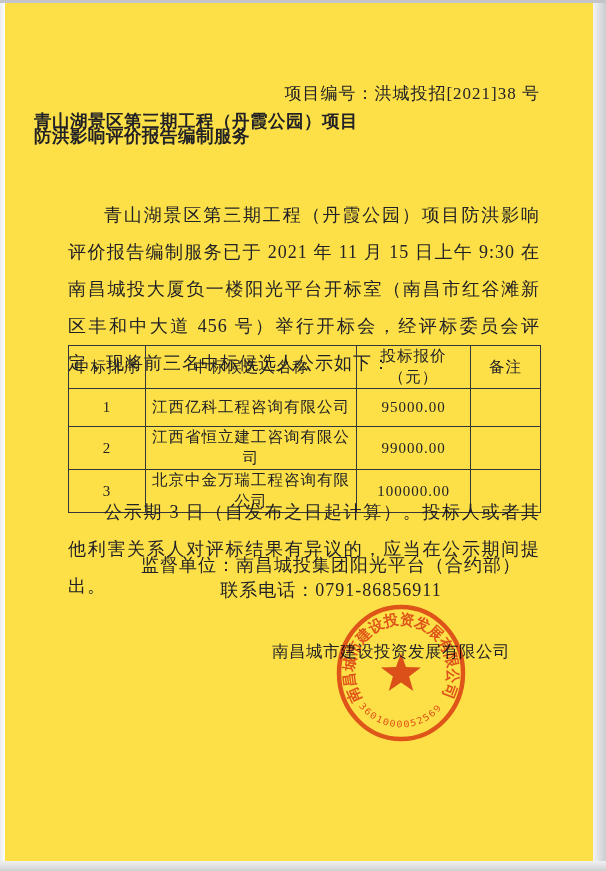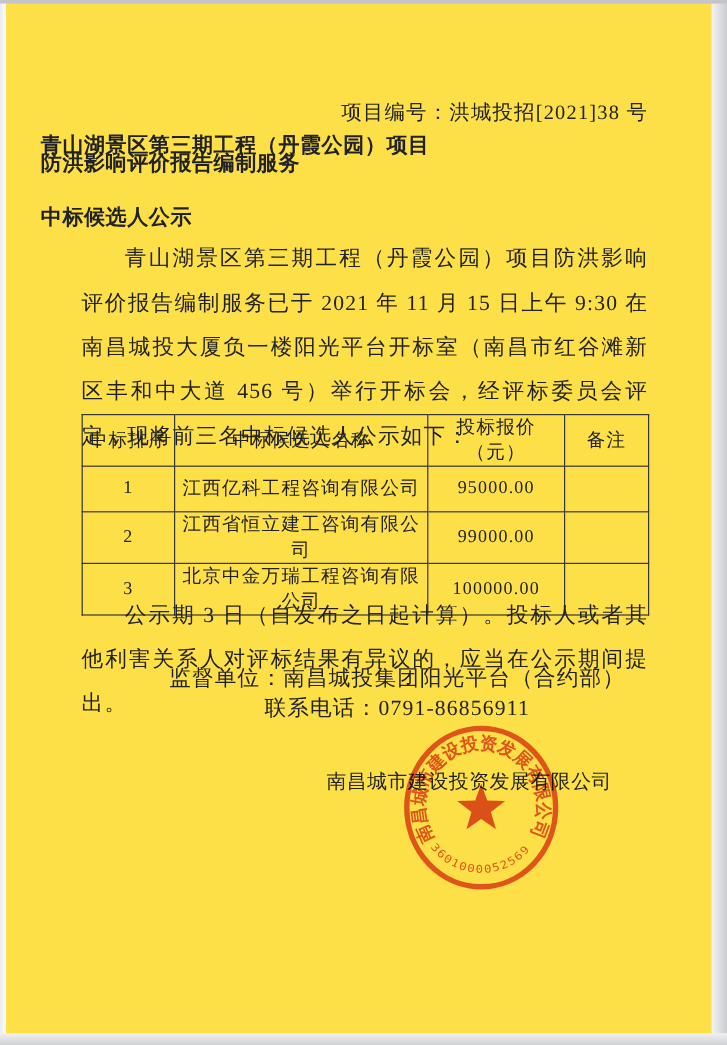--- a/index.html
+++ b/index.html
@@ -107,21 +107,20 @@
 
   <div class="edge-left"></div>
   <div class="edge-right"></div>
   <div class="edge-bottom"></div>
   <div class="edge-top"></div>
 
   <div class="abs project-number">项目编号：洪城投招[2021]38 号</div>
 
   <div class="abs title-line title-1">青山湖景区第三期工程（丹霞公园）项目</div>
   <div class="abs title-line title-2">防洪影响评价报告编制服务</div>
-  <div class="abs title-line title-3">中标候选人公示</div>
 
   <div class="abs body-par par-intro">青山湖景区第三期工程（丹霞公园）项目防洪影响评价报告编制服务已于 2021 年 11 月 15 日上午 9:30 在南昌城投大厦负一楼阳光平台开标室（南昌市红谷滩新区丰和中大道 456 号）举行开标会，经评标委员会评定，现将前三名中标候选人公示如下：</div>
 
   <table class="abs bid-table">
     <colgroup>
       <col class="col-rank">
         <col class="col-name">
         <col class="col-price">
         <col class="col-note">
     </colgroup>

